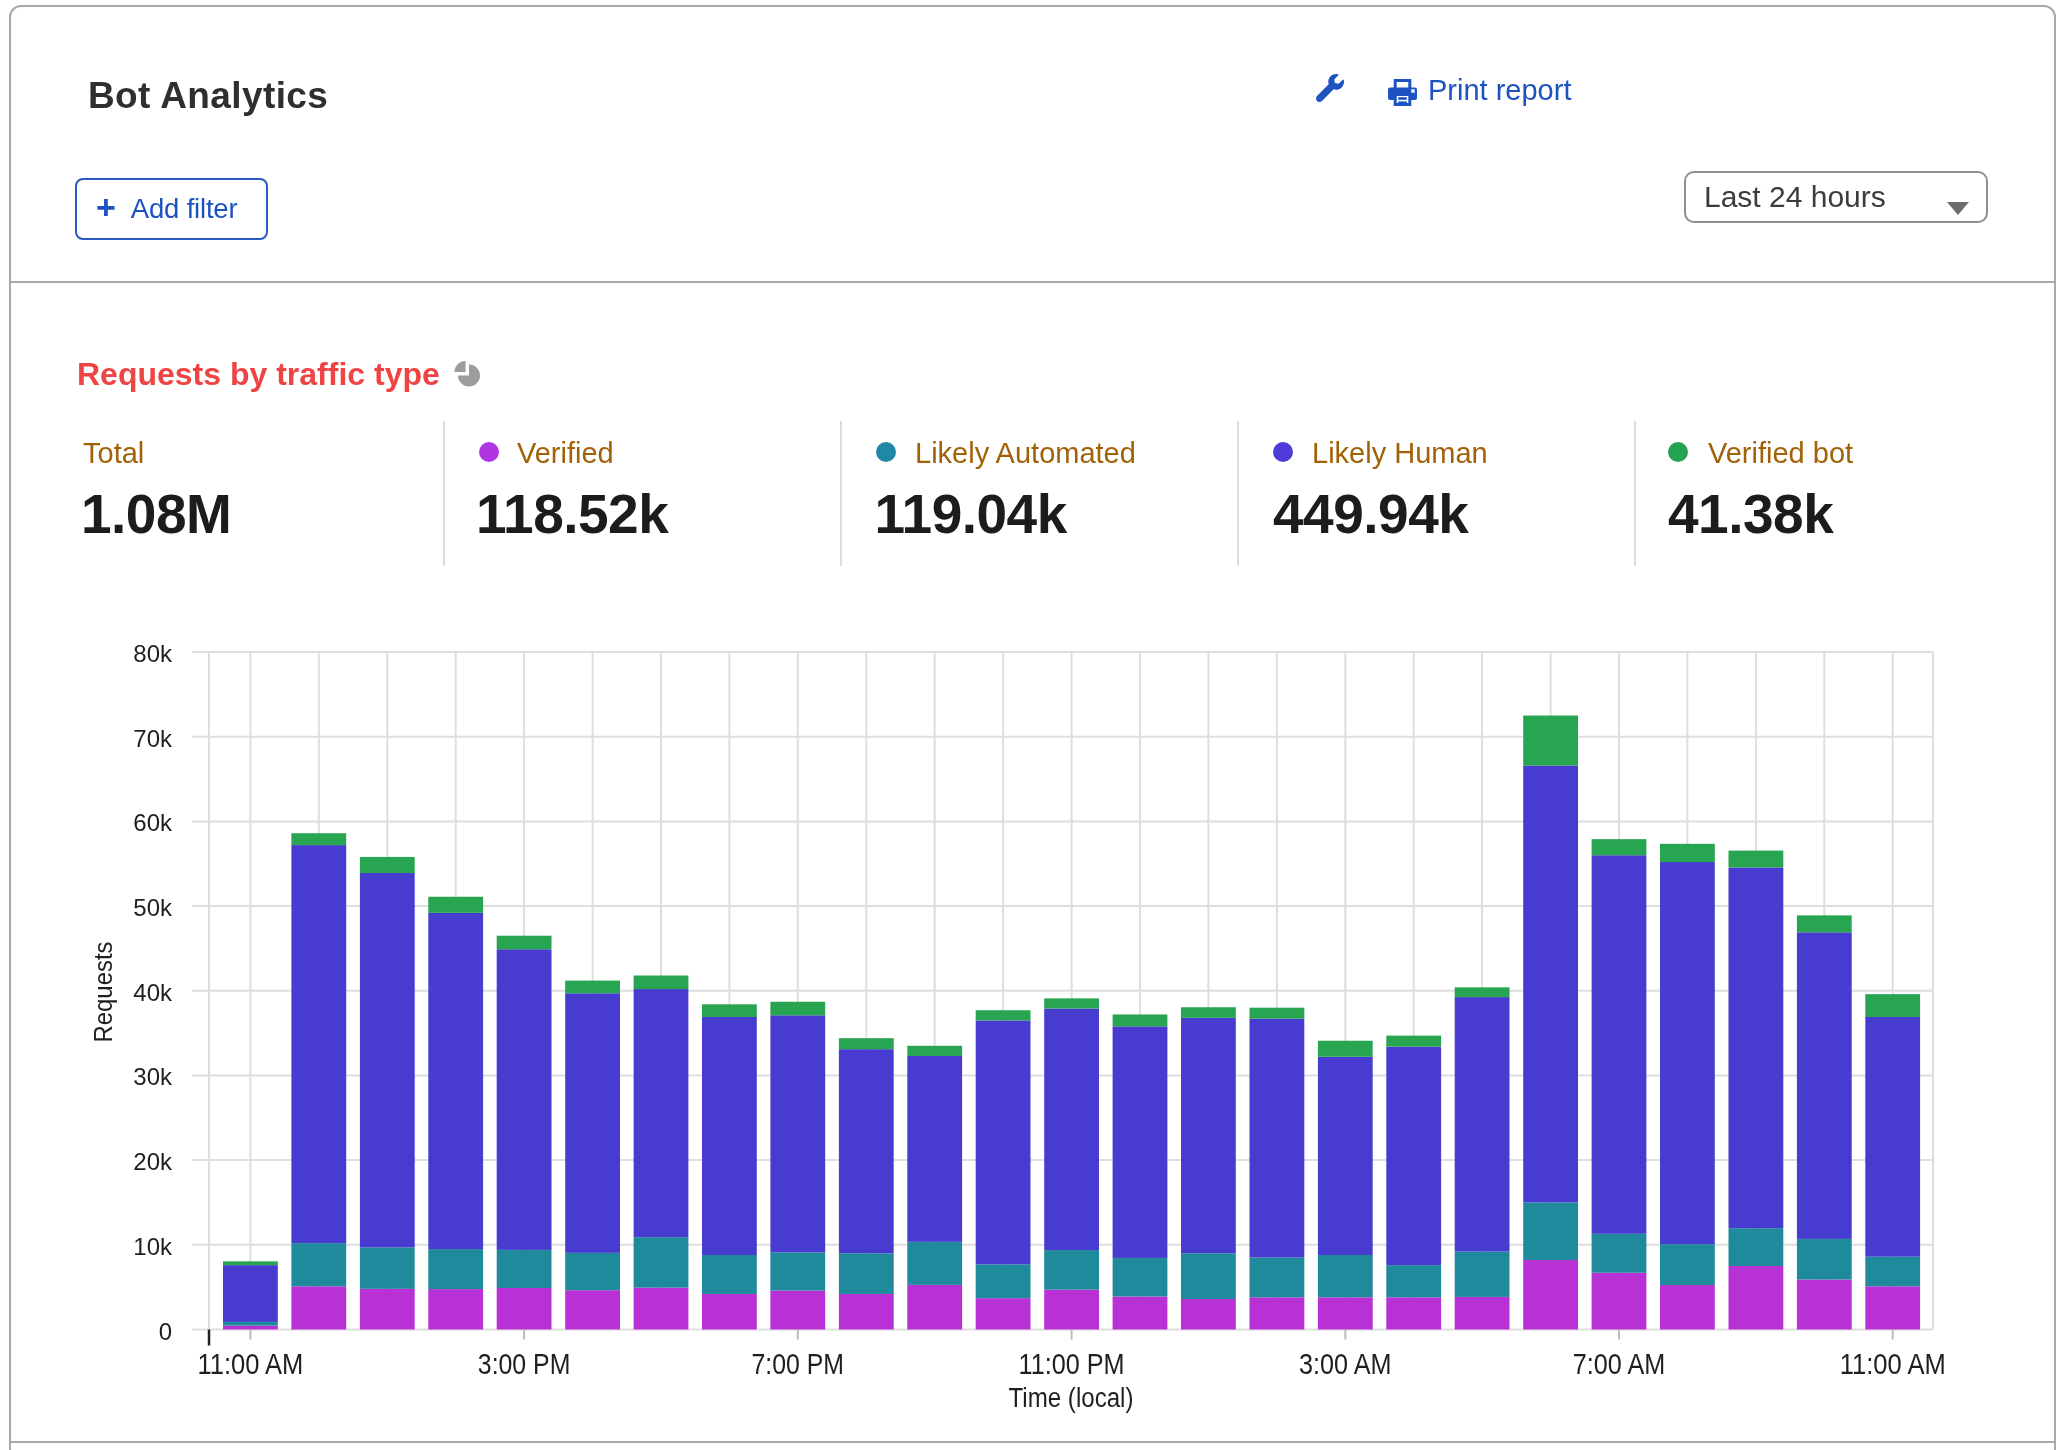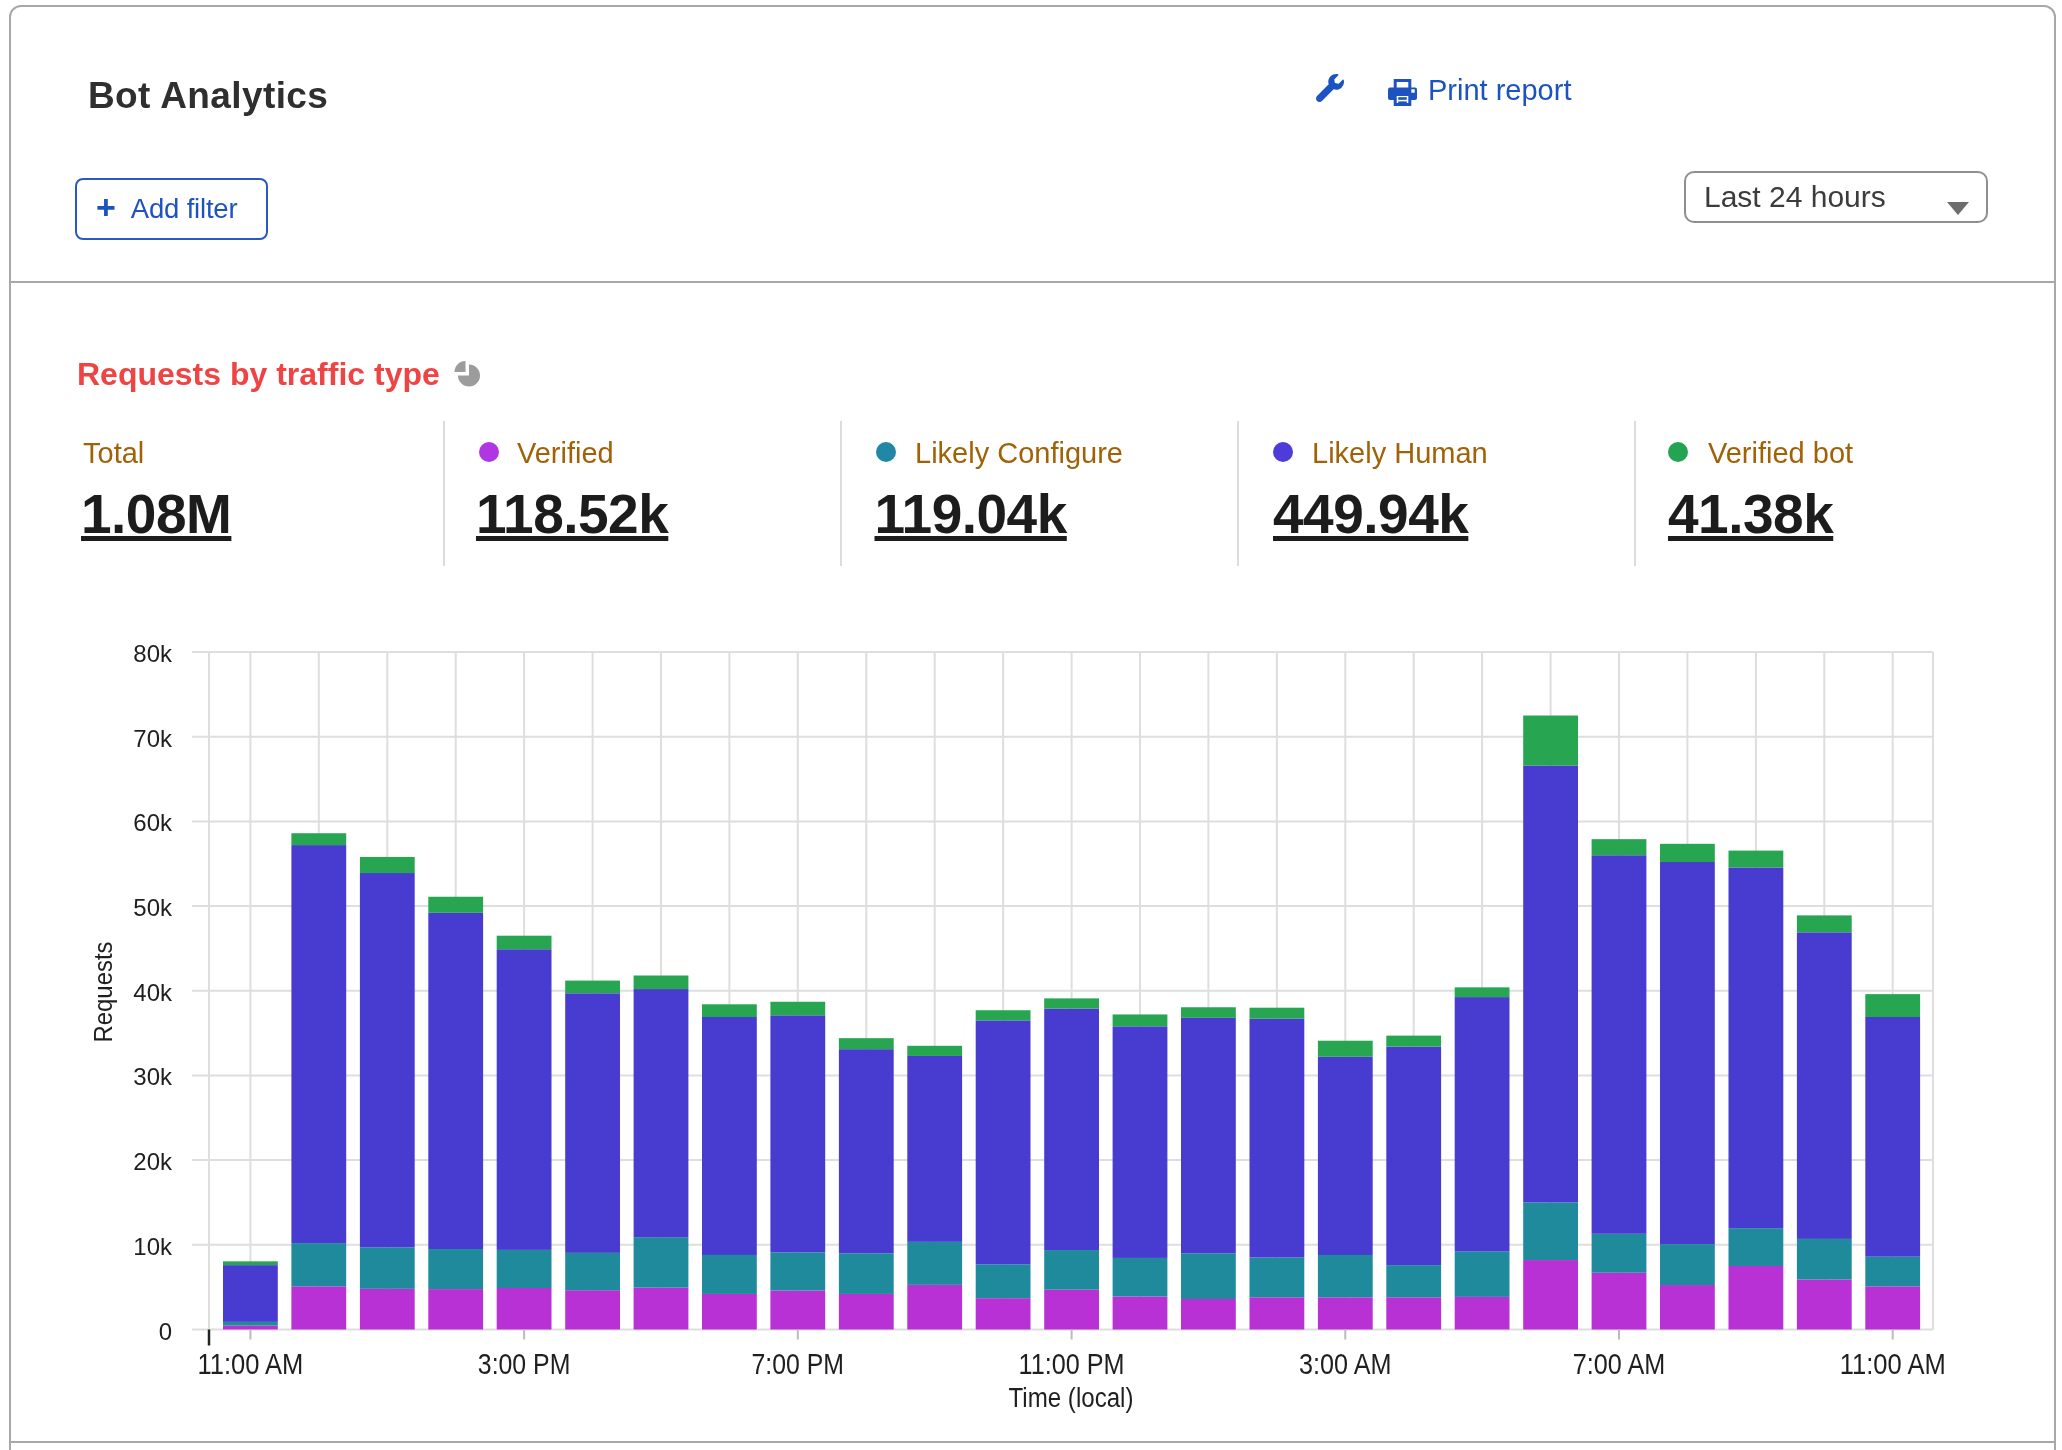--- a/index.html
+++ b/index.html
@@ -15,21 +15,21 @@
   .toplinks { top:74px; left:1316px; display:flex; align-items:center; }
   .btn { left:75px; top:178px; width:193px; height:62px; border:2px solid #2b59c3; border-radius:8px;
     color:#1d53c0; font-size:27.5px; display:flex; align-items:center; padding-left:19px; letter-spacing:-0.2px; }
   .btn .plus { font-size:34px; font-weight:700; margin-right:15px; line-height:1; padding-bottom:4px; letter-spacing:0; }
   .select { left:1684px; top:171px; width:304px; height:52px; border:2px solid #8e8e8e; border-radius:10px;
     color:#3c3c3c; font-size:30px; display:flex; align-items:center; padding-left:18px; }
   .caret { position:absolute; right:17px; top:29px; width:0; height:0;
     border-left:11px solid transparent; border-right:11px solid transparent; border-top:13px solid #6d6d6d; }
   .h2 { left:77px; top:356px; font-size:32px; font-weight:700; color:#ef4444; }
   .stat-label { font-size:29px; color:#a16207; top:437px; }
-  .stat-value { font-size:55px; font-weight:700; color:#1c1c1c; top:482px; letter-spacing:-0.5px;text-decoration:underline; }
+  .stat-value { font-size:55px; font-weight:700; color:#1c1c1c; top:482px; letter-spacing:-0.5px; }
   .dot { width:20px; height:20px; border-radius:50%; top:442px; }
   .vline { width:2px; background:#dcdcdc; top:421px; height:145px; }
 </style>
 </head>
 <body>
   <div class="card"></div>
   <div class="divider1"></div>
   <div class="divider2"></div>
 
   <div class="abs title">Bot Analytics</div>
@@ -64,21 +64,21 @@
   </svg>
 
   <div class="abs stat-label" style="left:83px">Total</div>
   <div class="abs stat-value" style="left:81px">1.08M</div>
 
   <div class="abs dot" style="left:479px;background:#b136e3"></div>
   <div class="abs stat-label" style="left:517px">Verified</div>
   <div class="abs stat-value" style="left:476px">118.52k</div>
 
   <div class="abs dot" style="left:875.7px;background:#2088a6"></div>
-  <div class="abs stat-label" style="left:915px">Likely Configure</div>
+  <div class="abs stat-label" style="left:915px">Likely Automated</div>
   <div class="abs stat-value" style="left:874.5px">119.04k</div>
 
   <div class="abs dot" style="left:1273.4px;background:#4e3cd9"></div>
   <div class="abs stat-label" style="left:1312px">Likely Human</div>
   <div class="abs stat-value" style="left:1273px">449.94k</div>
 
   <div class="abs dot" style="left:1668.4px;background:#24a353"></div>
   <div class="abs stat-label" style="left:1708px">Verified bot</div>
   <div class="abs stat-value" style="left:1668px">41.38k</div>
 

